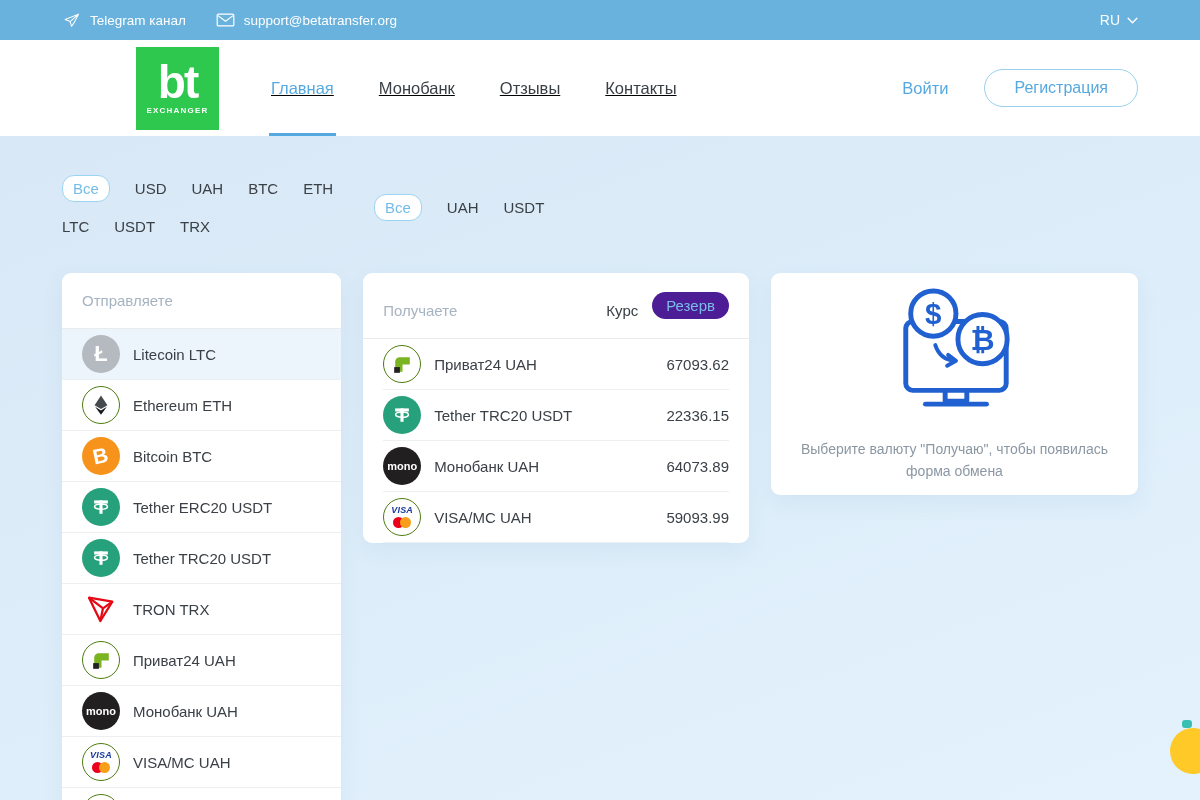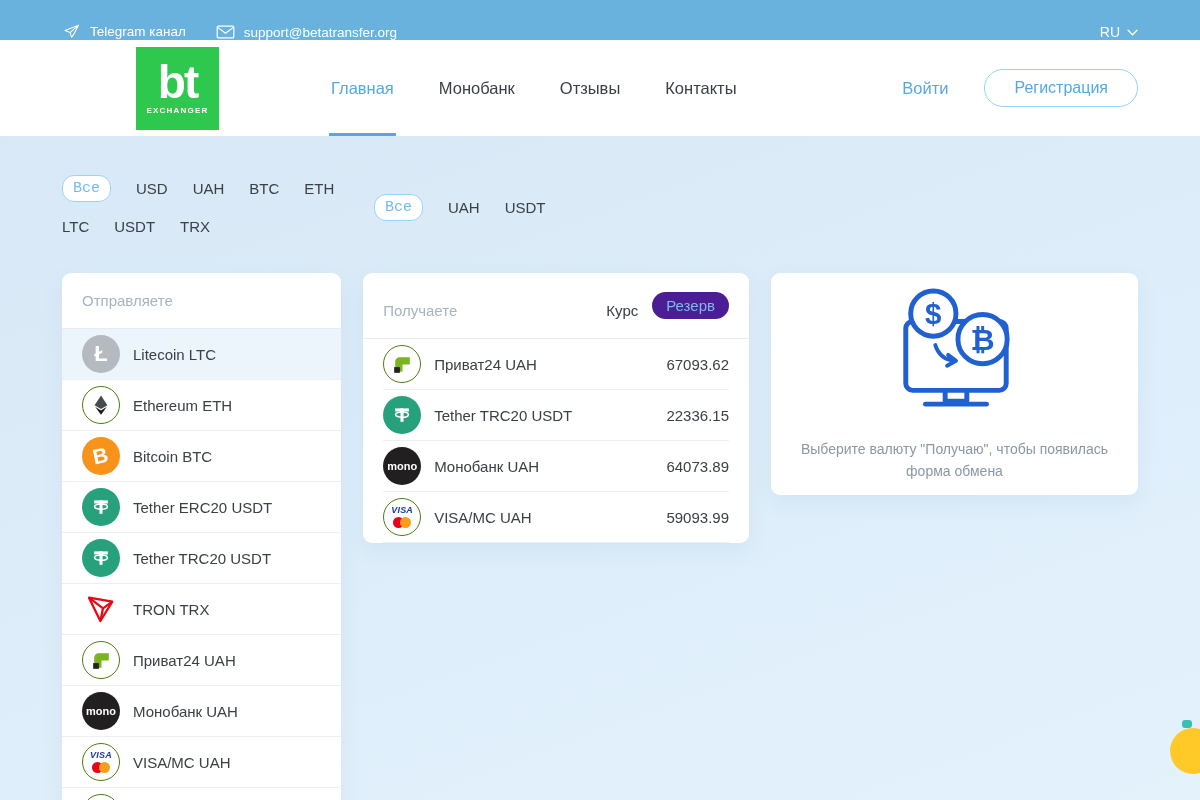--- a/index.html
+++ b/index.html
@@ -1,35 +1,35 @@
 <!DOCTYPE html>
 <html><head>
 <meta charset="utf-8">
 <style>
   * { margin:0; padding:0; box-sizing:border-box; }
   html,body { width:1200px; height:800px; overflow:hidden;
     font-family:"Liberation Sans", sans-serif; background:#fff; }
 
   
-  .topbar { height:40px; background:#68b2dd; display:flex; align-items:flex-end;
+  .topbar { height:40px; background:#68b2dd; display:flex; align-items:center;
     padding:0 62px; color:#fff; font-size:13.5px; }
   .tb-item { display:flex; align-items:center; gap:9px; cursor:pointer; }
   .tb-item + .tb-item { margin-left:30px; }
   .tb-right { margin-left:auto; display:flex; align-items:center; gap:7px;
     font-size:14px; cursor:pointer; }
 
   
   .header { height:96px; background:#fff; display:flex; align-items:center;
     padding:0 62px; }
   .logo { width:83px; height:83px; background:#2dc84d; margin-left:74px;
     display:flex; flex-direction:column; align-items:center; justify-content:center;
     color:#fff; cursor:pointer; flex-shrink:0; }
   .logo-bt { font-size:46px; font-weight:bold; line-height:.95; letter-spacing:-2px; }
   .logo-sub { font-size:8px; letter-spacing:1.2px; font-weight:bold; margin-top:1px; }
-  .nav { display:flex; gap:45px; margin-left:112px; height:100%; align-items:center; }
+  .nav { display:flex; gap:45px; margin-left:52px; height:100%; align-items:center;text-decoration:underline; }
   .nav-item { font-size:16.5px; color:#3b4046; position:relative; height:100%;
     display:flex; align-items:center; cursor:pointer; }
   .nav-item.active { color:#56a9e0; }
   .nav-item.active::after { content:""; position:absolute; left:-2px; bottom:0;
     width:calc(100% + 4px); height:3px; background:#56a9e0; }
   .auth { margin-left:auto; display:flex; align-items:center; gap:36px; }
   .login { color:#56a9e0; font-size:16.5px; background:none; border:none; cursor:pointer;
     font-family:inherit; }
   .register { border:1px solid #9bd0f0; color:#56a9e0; font-size:16px;
     padding:9px 29px; border-radius:22px; background:#fff; cursor:pointer;
@@ -40,21 +40,21 @@
     padding:39px 62px 0; position:relative; }
 
   .chips-row { display:flex; }
   .chips-group { display:flex; flex-wrap:wrap; column-gap:25px; row-gap:11px;
     align-items:center; }
   .g1 { width:301px; }
   .g2 { padding-left:11px; }
   .chip { font-size:15px; color:#3b4046; height:27px; display:flex; align-items:center;
     cursor:pointer; }
   .chip.active { color:#74bce8; background:#fff; border:1px solid #9bd4f3;
-    border-radius:12px; padding:0 10px;font-family:Liberation Mono, monospace; }
+    border-radius:12px; padding:0 10px; }
 
   .panels { display:flex; margin-top:33px; gap:22px; align-items:flex-start; }
   .panel { background:#fff; border-radius:9px; box-shadow:0 8px 20px rgba(110,150,190,.10); }
   .p-send { width:280px; }
   .p-receive { width:387px; }
   .p-info { width:368px; height:222px; display:flex; flex-direction:column;
     align-items:center; justify-content:center; padding:0 18px; }
 
   .panel-head { display:flex; align-items:flex-end; padding:19px 20px; }
   .panel-title { color:#a6b3c0; font-size:15px; }

